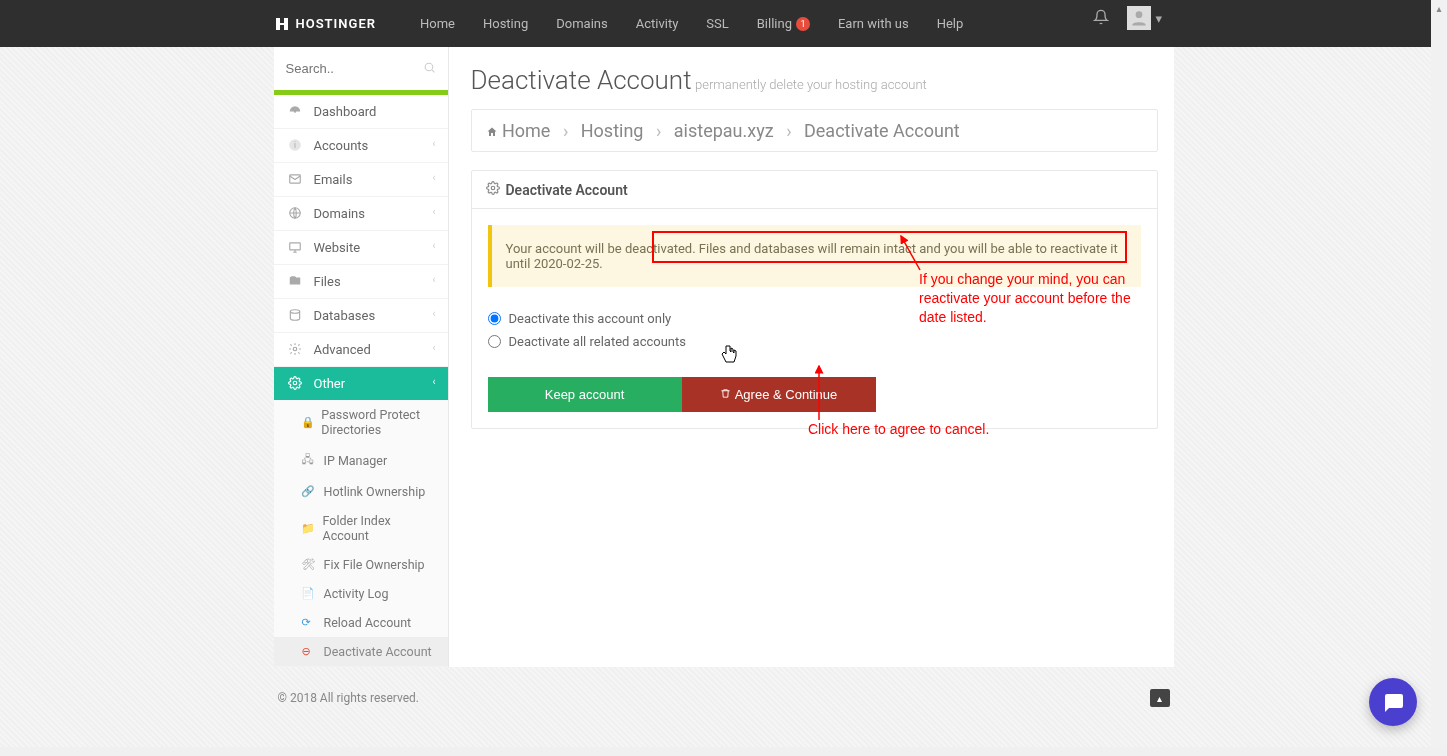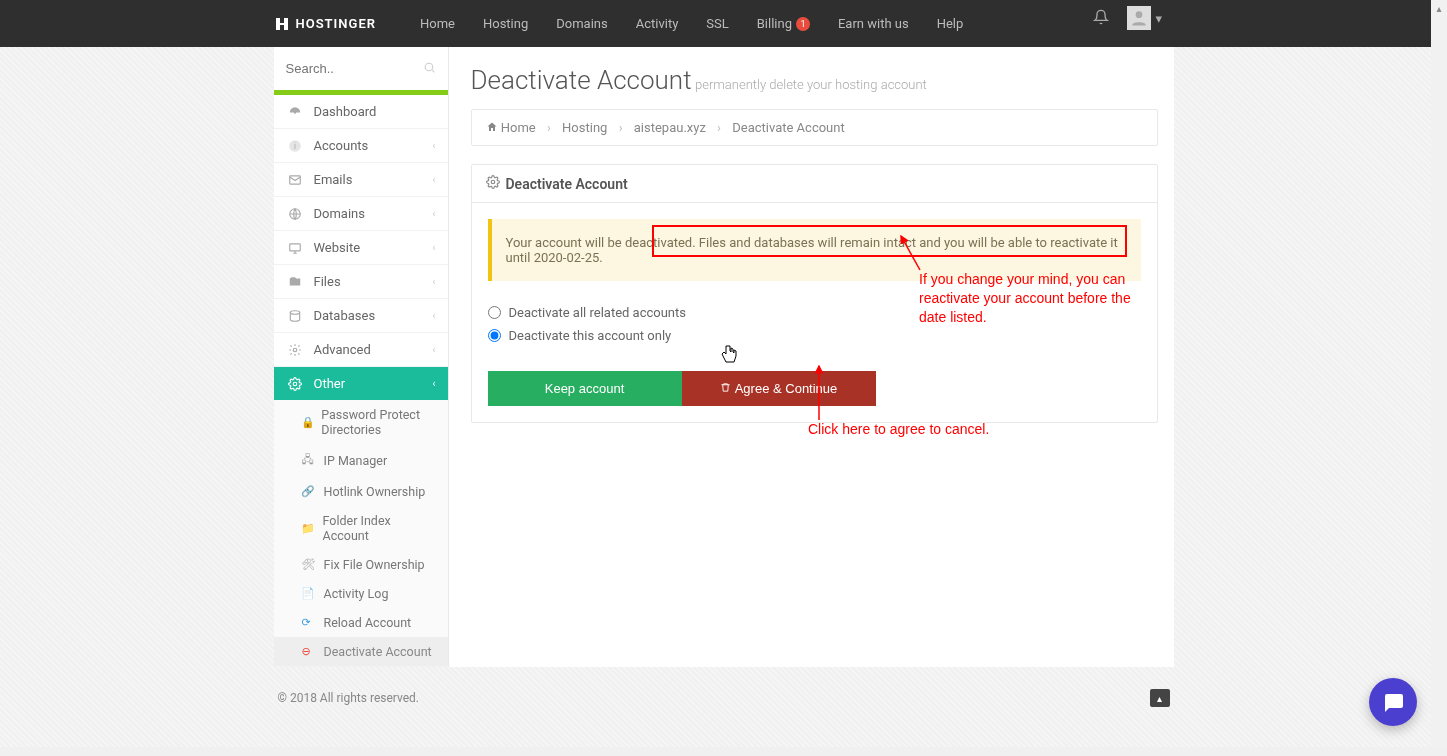--- a/index.html
+++ b/index.html
@@ -22,36 +22,36 @@
 .page { width: 900px; margin: 0 auto; display: flex; background: #fff; }
 .page-wrap { background: #f5f5f5; padding-bottom: 10px; }
 
 
 .sidebar { width: 175px; background: #fff; border-right: 1px solid #e8e8e8; }
 .search-box { position: relative; padding: 8px 12px; border-bottom: 5px solid #84cc16; }
 .search-box input { width: 100%; border: none; outline: none; font-size: 13px; color: #999; background: transparent; padding: 6px 0; }
 .search-box .s-icon { position: absolute; right: 12px; top: 14px; color: #ccc; }
 .menu { list-style: none; }
 .menu > li { border-bottom: 1px solid #f2f2f2; }
-.menu > li > a { display: flex; align-items: center; padding: 9px 14px; color: #666; text-decoration: none; font-size: 13px; position: relative; }
+.menu > li > a { display: flex; padding: 9px 14px; color: #666; text-decoration: none; font-size: 13px; position: relative; }
 .menu > li > a .m-icon { width: 18px; color: #aaa; margin-right: 8px; display: inline-flex; }
 .menu > li > a .chev { position: absolute; right: 12px; color: #ccc; font-size: 10px; }
 .menu > li.active > a { background: #1abc9c; color: #fff; }
 .menu > li.active > a .m-icon { color: #fff; }
 .menu > li.active > a .chev { color: #fff; }
 .submenu { list-style: none; background: #fafafa; }
 .submenu li a { display: flex; align-items: center; padding: 7px 14px 7px 28px; color: #777; text-decoration: none; font-size: 12.5px; }
 .submenu li a .sm-icon { width: 16px; margin-right: 6px; color: #999; display: inline-flex; font-size: 11px; }
 .submenu li.sub-active a { background: #eee; color: #888; }
 
 
 .main { flex: 1; padding: 18px 16px 30px 22px; background: #fff; }
 .page-title { font-size: 26px; font-weight: 300; color: #555; }
 .page-subtitle { font-size: 13px; color: #aaa; font-weight: 300; }
-.breadcrumb { border: 1px solid #e8e8e8; padding: 10px 14px; margin-top: 14px; font-size: 13px; color: #888; border-radius: 2px; }
+.breadcrumb { border: 1px solid #e8e8e8; padding: 10px 14px; margin-top: 14px; font-size: 18px; color: #888; border-radius: 2px; }
 .breadcrumb .bc-sep { margin: 0 8px; color: #bbb; }
 .panel { border: 1px solid #e8e8e8; margin-top: 18px; border-radius: 2px; }
 .panel-header { padding: 10px 14px; border-bottom: 1px solid #e8e8e8; font-weight: 600; color: #555; font-size: 14px; display: flex; align-items: center; }
 .panel-header .ph-icon { margin-right: 6px; color: #888; }
 .panel-body { padding: 16px; }
 .alert { background: #fdf6e1; border-left: 4px solid #f1c40f; padding: 16px 14px; font-size: 13px; color: #7a7254; position: relative; }
 .alert-box-hl { position: absolute; border: 2px solid #ff0000; top: 6px; left: 160px; width: 475px; height: 32px; }
 .options { margin-top: 20px; }
 .opt { display: flex; align-items: center; padding: 4px 0; font-size: 13px; color: #666; }
 .opt input { margin-right: 8px; }
@@ -346,26 +346,26 @@
         </span>
         <span>Deactivate Account</span>
       </div>
       <div class="panel-body">
         <div class="alert">
           <span>Your account will be deactivated. Files and databases will remain intact and you will be able to reactivate it until 2020-02-25.</span>
           <div class="alert-box-hl"></div>
         </div>
         <div class="options">
           <label class="opt">
+            <input type="radio" name="deact" checked="" style="">
+            <span>Deactivate this account only</span>
+          </label>
+          <label class="opt">
             <input type="radio" name="deact" style="">
             <span>Deactivate all related accounts</span>
-          </label>
-          <label class="opt">
-            <input type="radio" name="deact" checked="" style="">
-            <span>Deactivate this account only</span>
           </label>
         </div>
         <div class="btns">
           <button class="btn btn-keep">
             <span>Keep account</span>
           </button>
           <button class="btn btn-agree">
             <span>
               <svg width="11" height="11" viewBox="0 0 24 24" fill="none" stroke="currentColor" stroke-width="2">
                     <path d="M3 6h18M8 6V4h8v2M6 6l1 14h10l1-14"></path>

